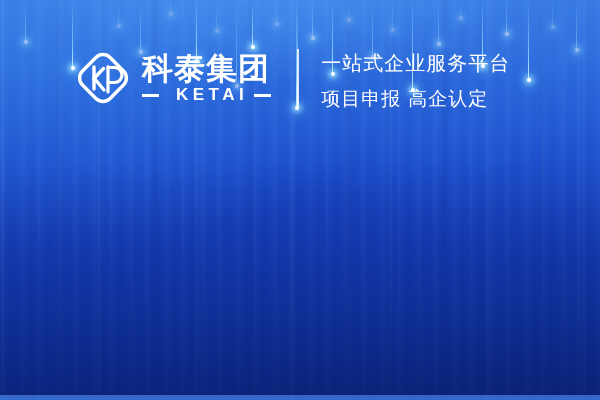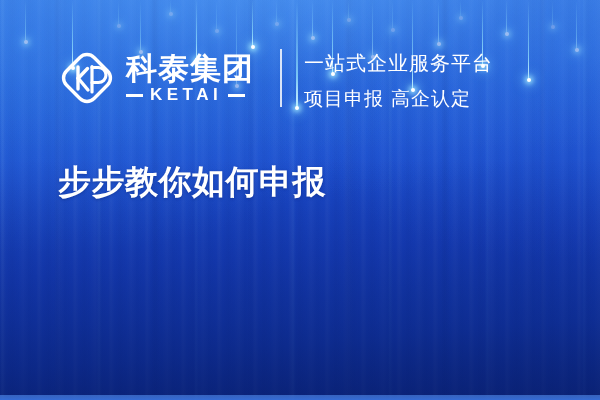--- a/index.html
+++ b/index.html
@@ -88,21 +88,21 @@
     background: #ffffff;
     box-shadow: 0 0 5px 2px rgba(165,235,255,0.85), 0 0 11px 5px rgba(110,195,255,0.45);
   }
   .meteor.dim { opacity: 0.5; }
   .meteor.faint { opacity: 0.28; }
   .meteor.w2 { width: 2px; }
 
   
   .header {
     position: absolute;
-    left: 58px;
+    left: 74px;
     top: 46px;
     display: flex;
     align-items: center;
   }
   .logo-block {
     display: flex;
     align-items: center;
   }
   .mark {
     width: 58px;
@@ -138,21 +138,21 @@
     height: 3px;
     background: #ffffff;
     flex: 0 0 auto;
   }
   .wordmark-en {
     color: #ffffff;
     font-size: 17px;
     line-height: 18px;
     font-weight: bold;
     letter-spacing: 4.5px;
-    margin: 0 6px 0 7px;
+    margin: 0 6px 0 17px;
     font-family: "Liberation Sans", sans-serif;
   }
   .divider {
     width: 2px;
     height: 58px;
     background: rgba(255,255,255,0.82);
     margin: 0 22px 0 26px;
     flex: 0 0 2px;
   }
   .slogan {
@@ -265,16 +265,15 @@
 
     <div class="divider"></div>
 
     <div class="slogan">
       <div class="slogan-main">一站式企业服务平台</div>
       <div class="slogan-sub">项目申报 高企认定</div>
     </div>
   </div>
 
   <div class="headline">
-    <span class="headline-line">步步教你如何申报</span>
   </div>
 
 </div>
 
 </body></html>

